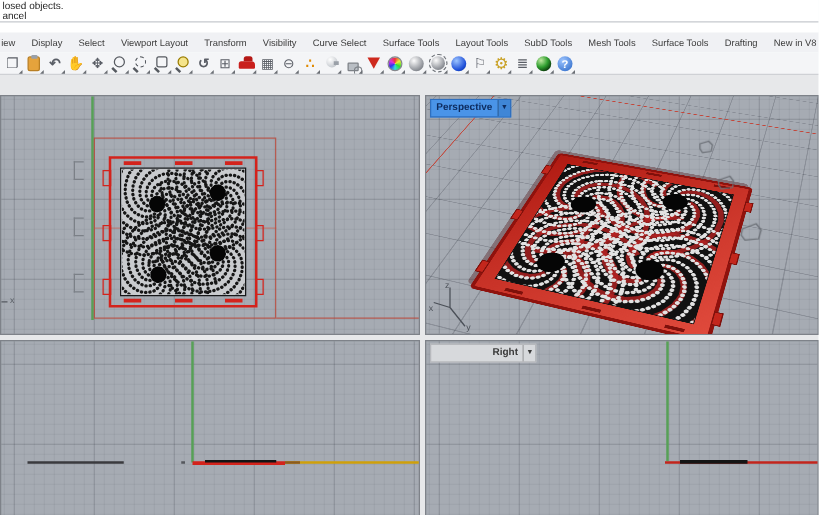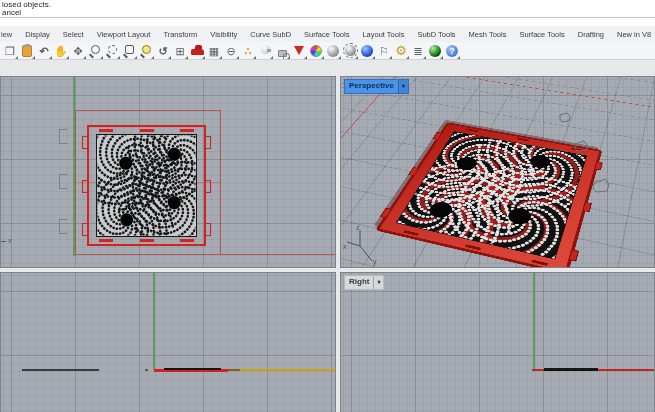--- a/index.html
+++ b/index.html
@@ -74,21 +74,21 @@
       background-position:10px 18px,10px 18px,2px 2px,2px 2px;
       overflow:hidden;margin-top:16px;}
   .vp-tl{left:0;top:0;width:336px;height:192px;}
   .vp-tr{left:340px;top:0;width:315px;height:192px;}
   .vp-bl{left:0;top:196px;width:336px;height:156px;}
   .vp-br{left:340px;top:196px;width:315px;height:156px;}
 
   .vplabel{position:absolute;left:3px;top:2px;display:flex;align-items:stretch;height:13px;
            font-size:8px;font-weight:bold;z-index:30;cursor:pointer;}
   .vplabel.active{background:#4A94E8;color:#0D2B5E;border:1px solid #2F6FBF;}
-  .vplabel.inactive{background:#D7D9DC;color:#3a3a3a;border:1px solid #b7b9bd;}
+  .vplabel.inactive{background:#D7D9DC;color:#3a3a3a;border:1px solid #b7b9bd;padding-left:45px;}
   .vplabel .txt{padding:0 4px;line-height:12px;}
   .vplabel .dd{padding:0 3px;font-size:6px;line-height:12px;border-left:1px solid rgba(0,0,0,0.25);}
   .vplabel.active .dd{background:#3F86D6;}
 
   
   .axis-green{position:absolute;background:#57A057;}
   .tl-green{left:72px;top:0;width:1.5px;height:179px;}
   .cplane-tl{position:absolute;left:74px;top:33px;width:146px;height:145px;border:1px solid rgba(187,64,48,0.75);box-sizing:border-box;}
   .cline-ext{position:absolute;left:220px;top:177px;width:115px;height:1px;background:rgba(187,64,48,0.75);}
   .cline-mid{position:absolute;left:75px;top:105px;width:145px;height:1px;background:rgba(210,70,50,0.45);}
@@ -144,21 +144,21 @@
     <div class="cmd-divider"></div>
   </div>
 
   <div class="menubar">
       <span class="menu-item">iew</span>
       <span class="menu-item">Display</span>
       <span class="menu-item">Select</span>
       <span class="menu-item">Viewport Layout</span>
       <span class="menu-item">Transform</span>
       <span class="menu-item">Visibility</span>
-      <span class="menu-item">Curve SubD</span>
+      <span class="menu-item">Curve Select</span>
       <span class="menu-item">Surface Tools</span>
       <span class="menu-item">Layout Tools</span>
       <span class="menu-item">SubD Tools</span>
       <span class="menu-item">Mesh Tools</span>
       <span class="menu-item">Surface Tools</span>
       <span class="menu-item">Drafting</span>
       <span class="menu-item">New in V8</span>
     </div>
 
   <div class="toolbar">

